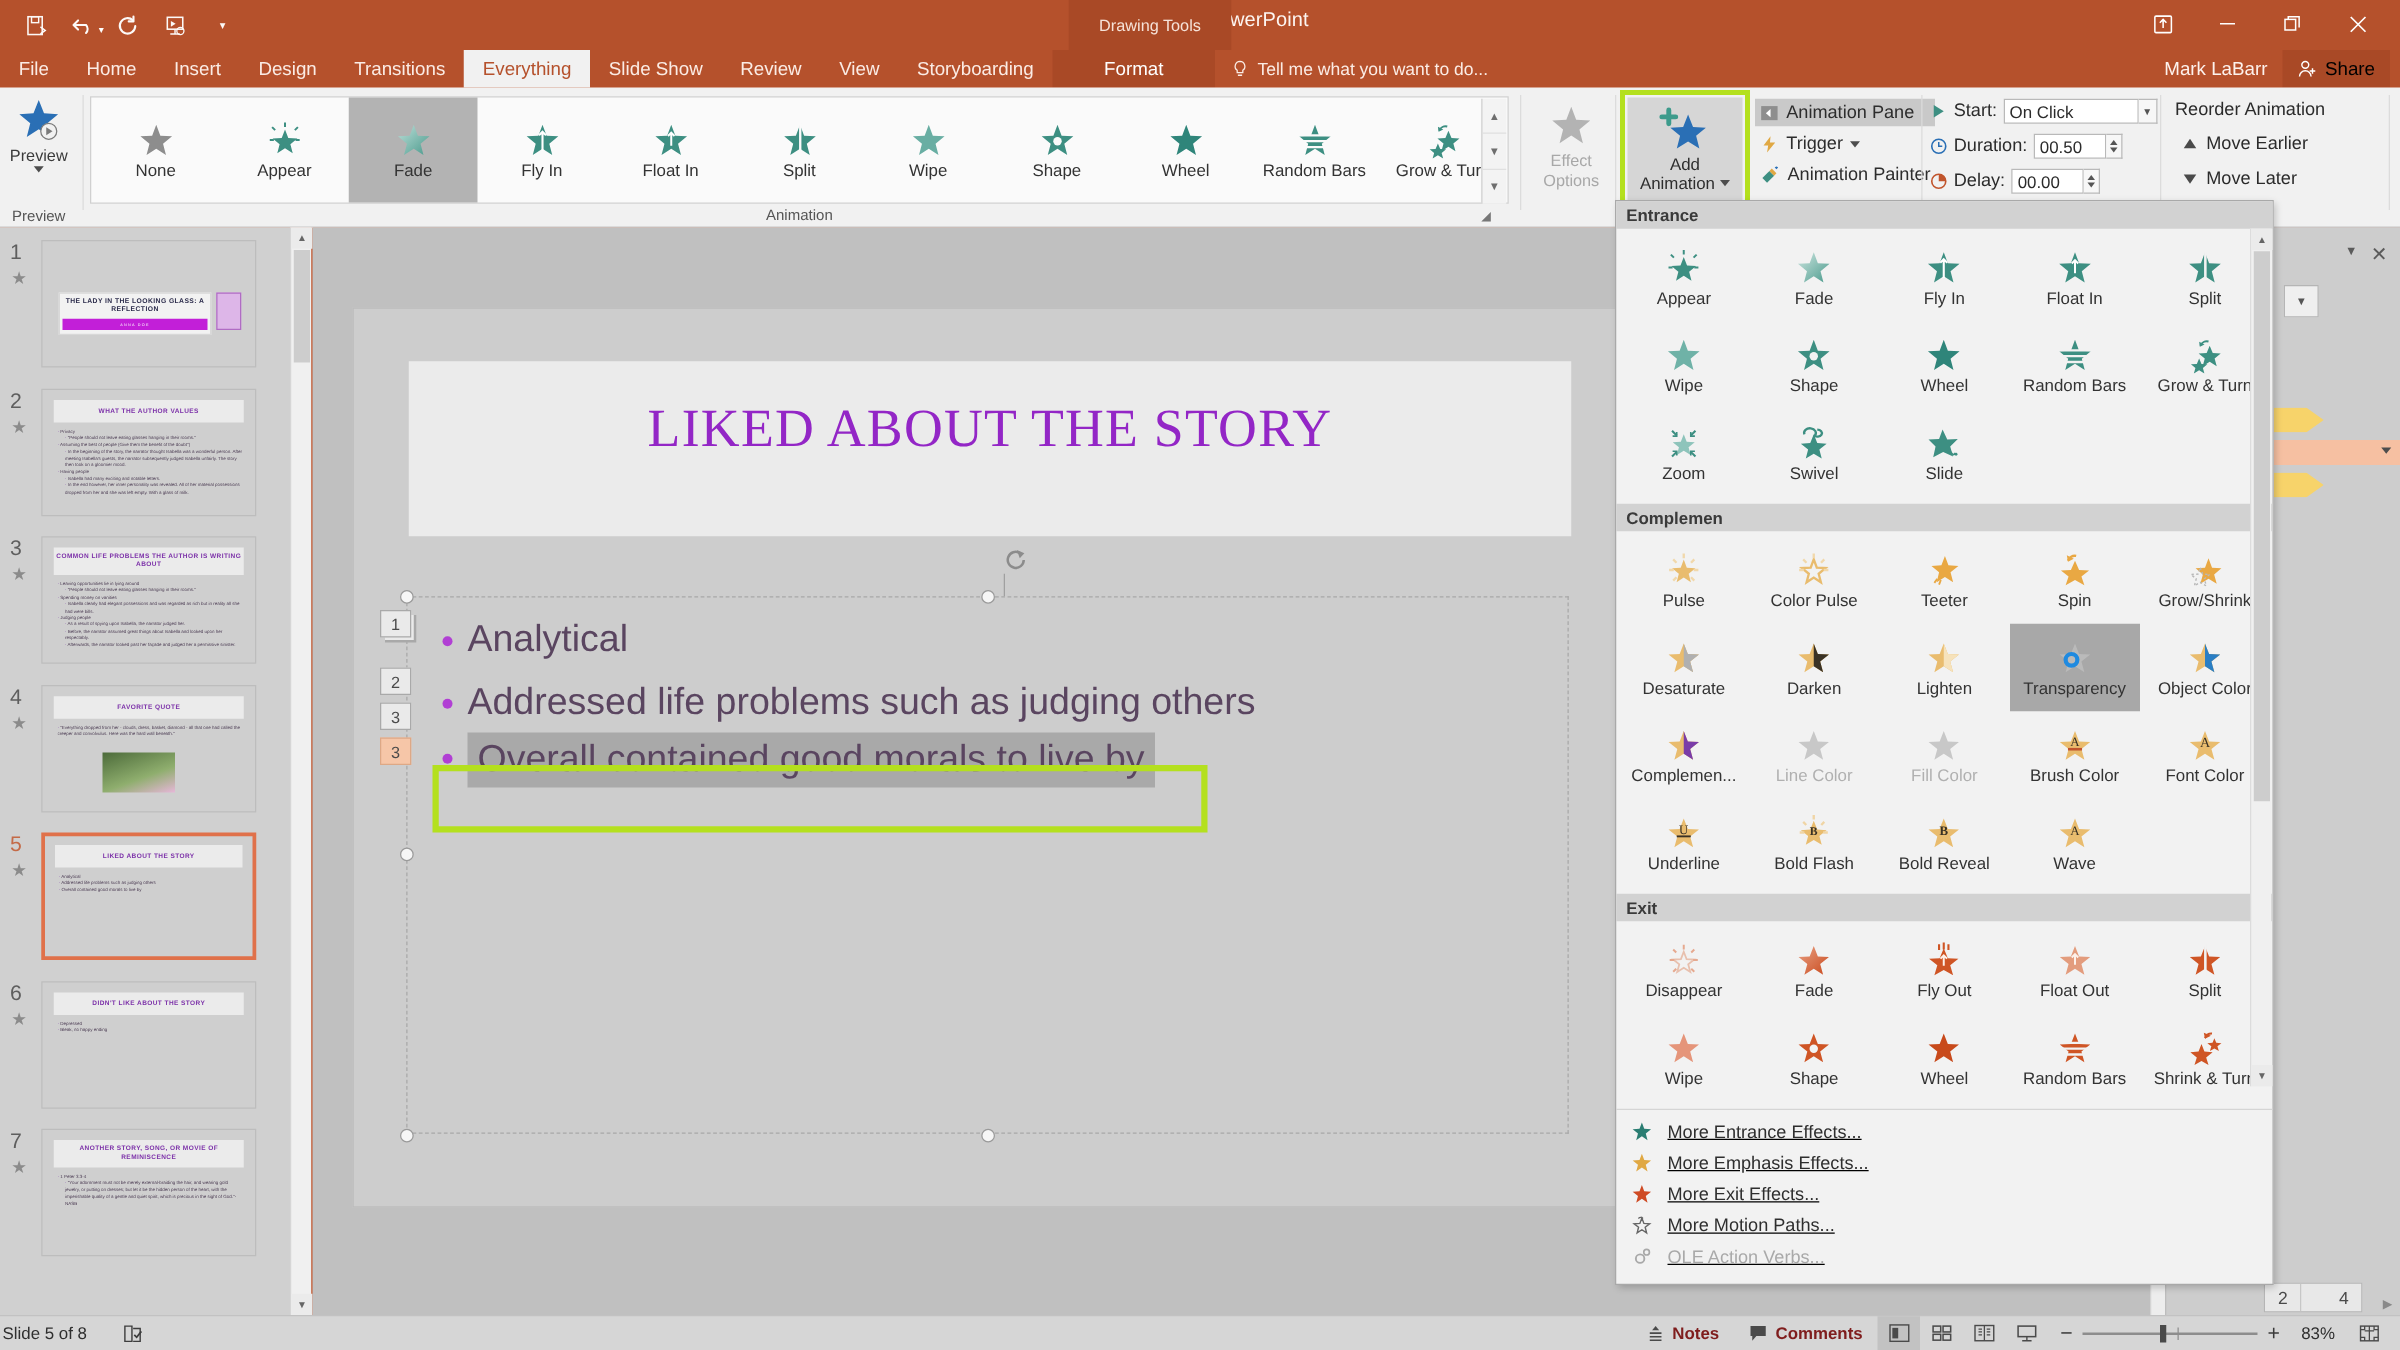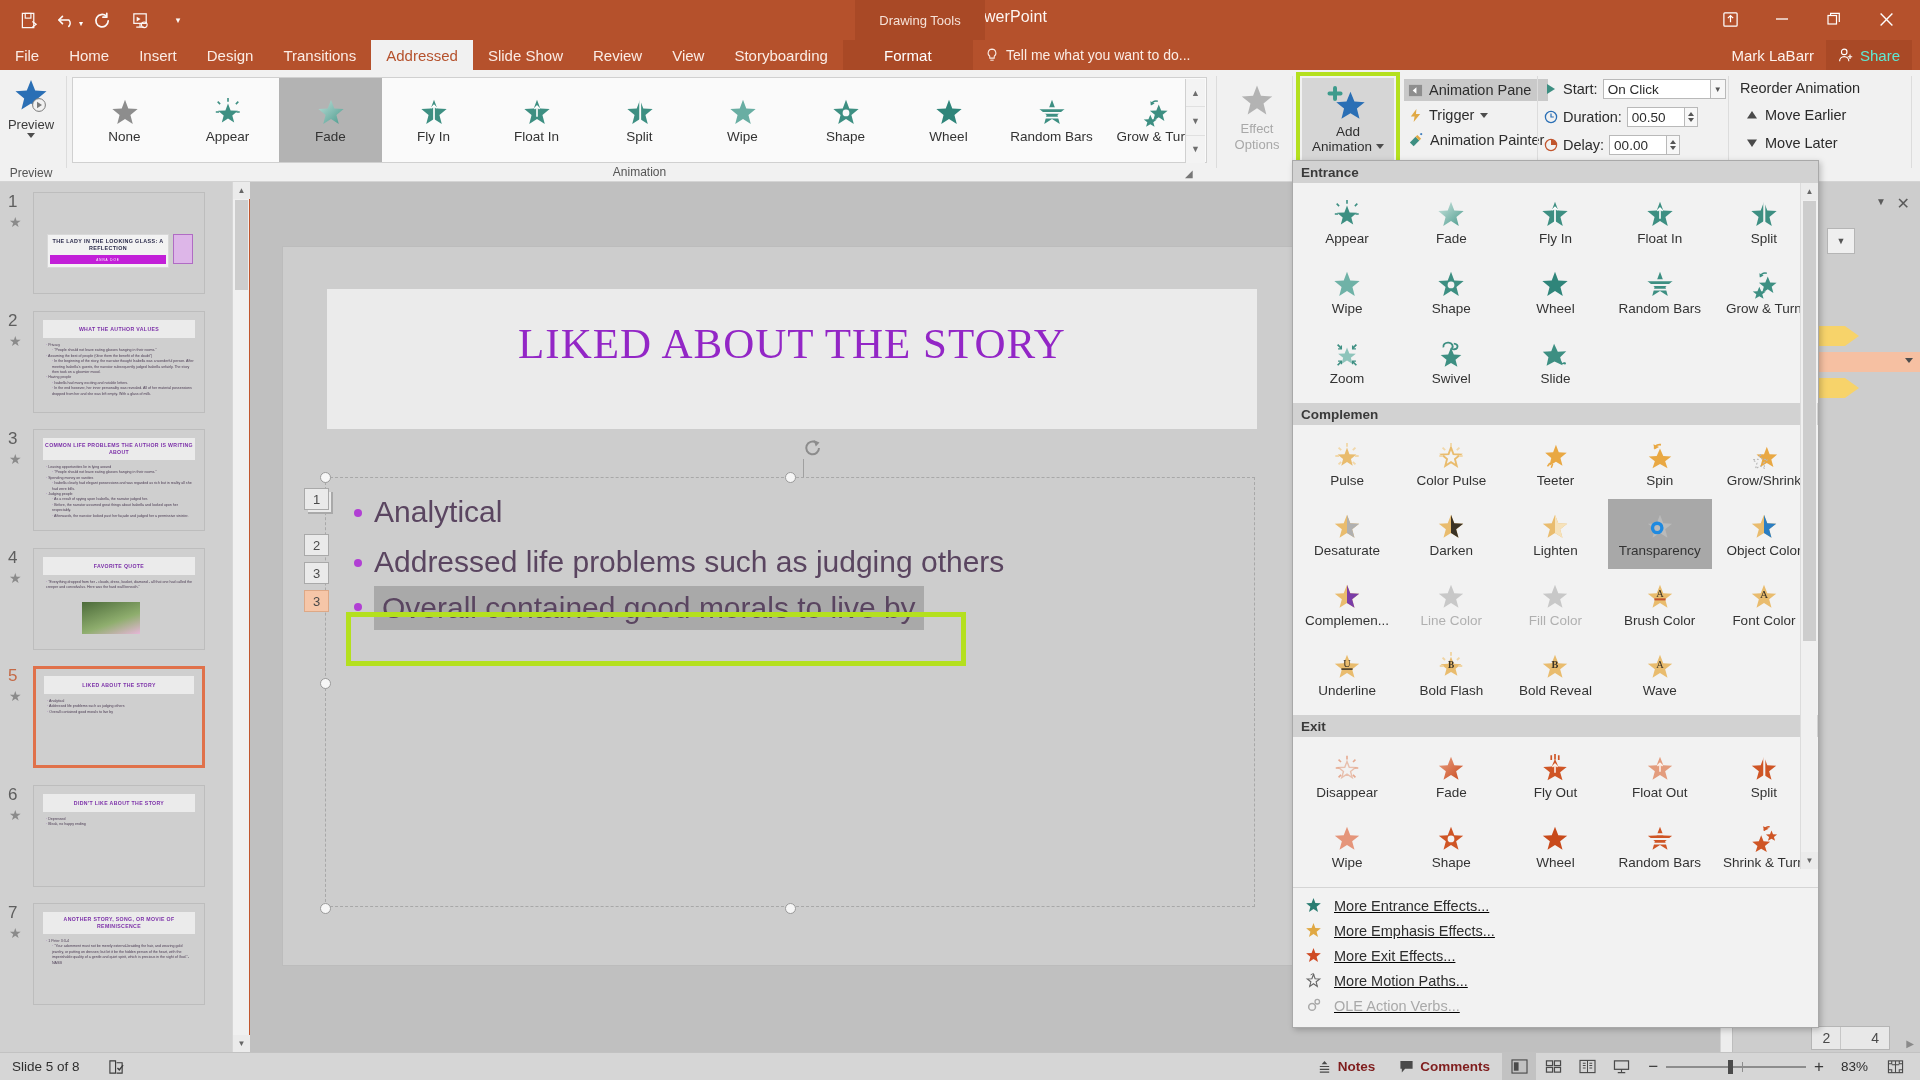--- a/index.html
+++ b/index.html
@@ -55,21 +55,21 @@
   .tellme {
     position: absolute; left: 985px; top: 0; height: 30px;
     display: flex; align-items: center; gap: 7px; color: #fbece5; font-size: 14px;
   }
   .user-area {
     position: absolute; right: 8px; top: 0; height: 30px; display: flex; align-items: center;
   }
   .username { color: #fdf2ed; font-size: 15px; padding-right: 12px; }
   .share-btn {
     height: 30px; padding: 0 12px; display: flex; align-items: center; gap: 6px;
-    background: #a94926; color: #5eead4; font-size: 15px;
+    background: #a94926; color: #000000; font-size: 15px;
   }
 
   
   .ribbon {
     position: absolute; left: 0; top: 70px; width: 1920px; height: 112px;
     background: #f1f1f1; border-bottom: 1px solid #d4d4d4;
   }
   .grp { position: absolute; top: 0; height: 112px; }
   .grp-label {
     position: absolute; bottom: 2px; width: 100%; text-align: center;
@@ -266,21 +266,21 @@
     border-left: 1px solid #dcdcdc;
   }
   .dd-sc-arrow { width: 17px; height: 17px; background: #ebebeb; display: flex; align-items: center; justify-content: center; font-size: 8px; color: #666; }
   .dd-sc-thumb { position: absolute; left: 2px; top: 18px; width: 13px; height: 440px; background: #cdcdcd; }
 
   
   .statusbar {
     position: absolute; left: 0; bottom: 0; width: 1920px; height: 28px;
     background: #d6d6d6; border-top: 1px solid #c2c2c2; display: flex; align-items: center;
   }
-  .sb-left { position: absolute; left: 12px; display: flex; align-items: flex-start; gap: 28px; font-size: 13.5px; color: #2f2f2f; }
+  .sb-left { position: absolute; left: 2px; display: flex; align-items: flex-start; gap: 28px; font-size: 13.5px; color: #2f2f2f; }
   .sb-right { position: absolute; right: 8px; display: flex; align-items: center; gap: 0px; }
   .sb-item { display: flex; align-items: center; gap: 6px; font-size: 13.5px; color: #7f1d1d; padding: 0 12px; height: 28px; font-weight: bold; }
   .view-btn { width: 34px; height: 28px; display: flex; align-items: center; justify-content: center; color: #4a4a4a; }
   .view-btn.active { background: #c2c2c2; }
   .zoom-ctl { display: flex; align-items: center; gap: 8px; padding: 0 10px; }
   .zoom-track { width: 140px; height: 2px; background: #8d8d8d; position: relative; }
   .zoom-knob { position: absolute; left: 62px; top: -6px; width: 5px; height: 14px; background: #4a4a4a; }
   .zoom-tick { position: absolute; left: 76px; top: -4px; width: 1px; height: 10px; background: #8d8d8d; }
   .zoom-pct { font-size: 13.5px; color: #2f2f2f; width: 36px; text-align: right; }
   .pg-ind {
@@ -357,21 +357,21 @@
     </div>
   </div>
 
   <div class="tabbar">
     <div class="tabs">
       <div class="tab">File</div>
       <div class="tab">Home</div>
       <div class="tab">Insert</div>
       <div class="tab">Design</div>
       <div class="tab">Transitions</div>
-      <div class="tab active">Addressed</div>
+      <div class="tab active">Everything</div>
       <div class="tab">Slide Show</div>
       <div class="tab">Review</div>
       <div class="tab">View</div>
       <div class="tab">Storyboarding</div>
       <div class="tab ctx ctx-bg" style="width:130px;justify-content:center;">Format</div>
     </div>
     <div class="tellme">
       <svg class="ic" width="14" height="15" viewBox="0 0 14 16">
           <path d="M7 1.2 a4.2 4.2 0 0 0 -2.4 7.6 v2 h4.8 v-2 A4.2 4.2 0 0 0 7 1.2 z" fill="none" stroke="#fbece5" stroke-width="1.1"></path>
           <path d="M5.2 13 h3.6" stroke="#fbece5" stroke-width="1.1"></path>

